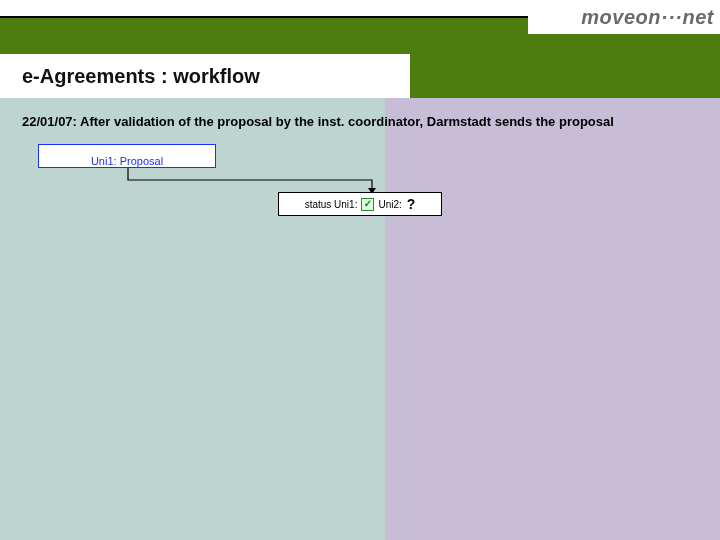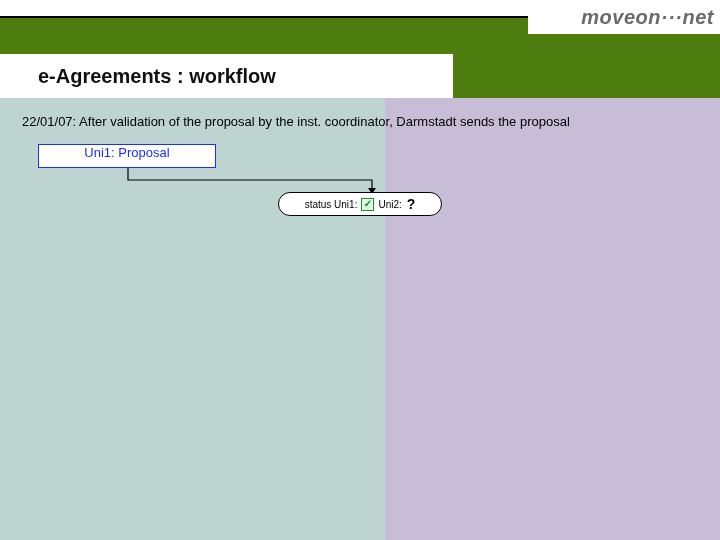--- a/index.html
+++ b/index.html
@@ -38,25 +38,25 @@
     font-weight: bold;
     font-size: 20px;
     color: #6b6b6b;
     letter-spacing: 0.5px;
   }
   .title-band {
     position: absolute;
     left: 0;
     bottom: 0;
     height: 44px;
-    width: 453px;
+    width: 410px;
     background: #fff;
     display: flex;
     align-items: center;
-    padding-left: 38px;
+    padding-left: 22px;
   }
   .title-band h1 {
     font-size: 20px;
     font-weight: bold;
     color: #111;
   }
   .main {
     position: relative;
     height: calc(540px - 18px - 80px);
     display: flex;
@@ -70,46 +70,46 @@
     flex: 1;
     height: 100%;
     background: #c7bdd6;
   }
   .caption {
     position: absolute;
     top: 16px;
     left: 22px;
     right: 14px;
     font-size: 13px;
-    font-weight: normal;
+    font-weight: bold;
     color: #000;
   }
   .proposal-box {
     position: absolute;
     top: 46px;
     left: 38px;
     width: 178px;
     height: 24px;
     background: #fff;
     border: 1.5px solid #1a2fff;
     display: flex;
-    align-items: flex-start;
+    align-items: flex-end;
     justify-content: center;
-    font-size: 13px;
+    font-size: 11px;
     color: #1a2fff;
   }
   .status-badge {
     position: absolute;
     top: 94px;
     left: 278px;
     width: 164px;
     height: 24px;
     background: #fff;
     border: 1.5px solid #000;
-    border-radius: 12px;
+    border-radius: 0;
     display: flex;
     align-items: center;
     justify-content: center;
     font-size: 10px;
     color: #000;
     gap: 4px;
   }
   .status-badge .check {
     display: inline-flex;
     width: 13px;

